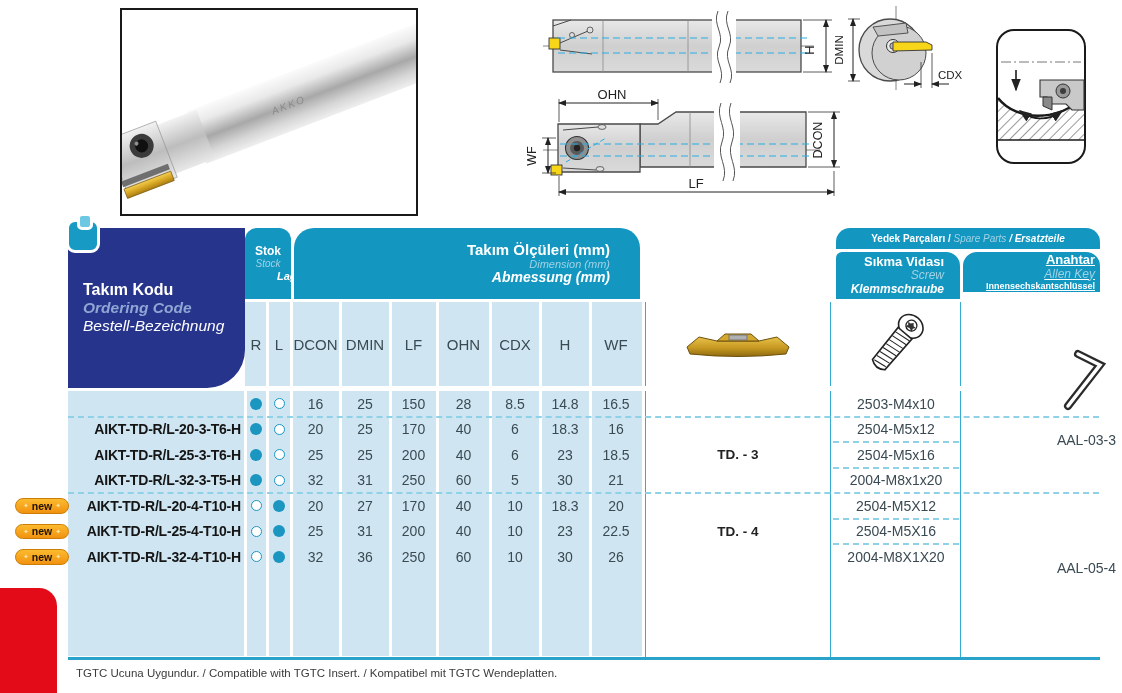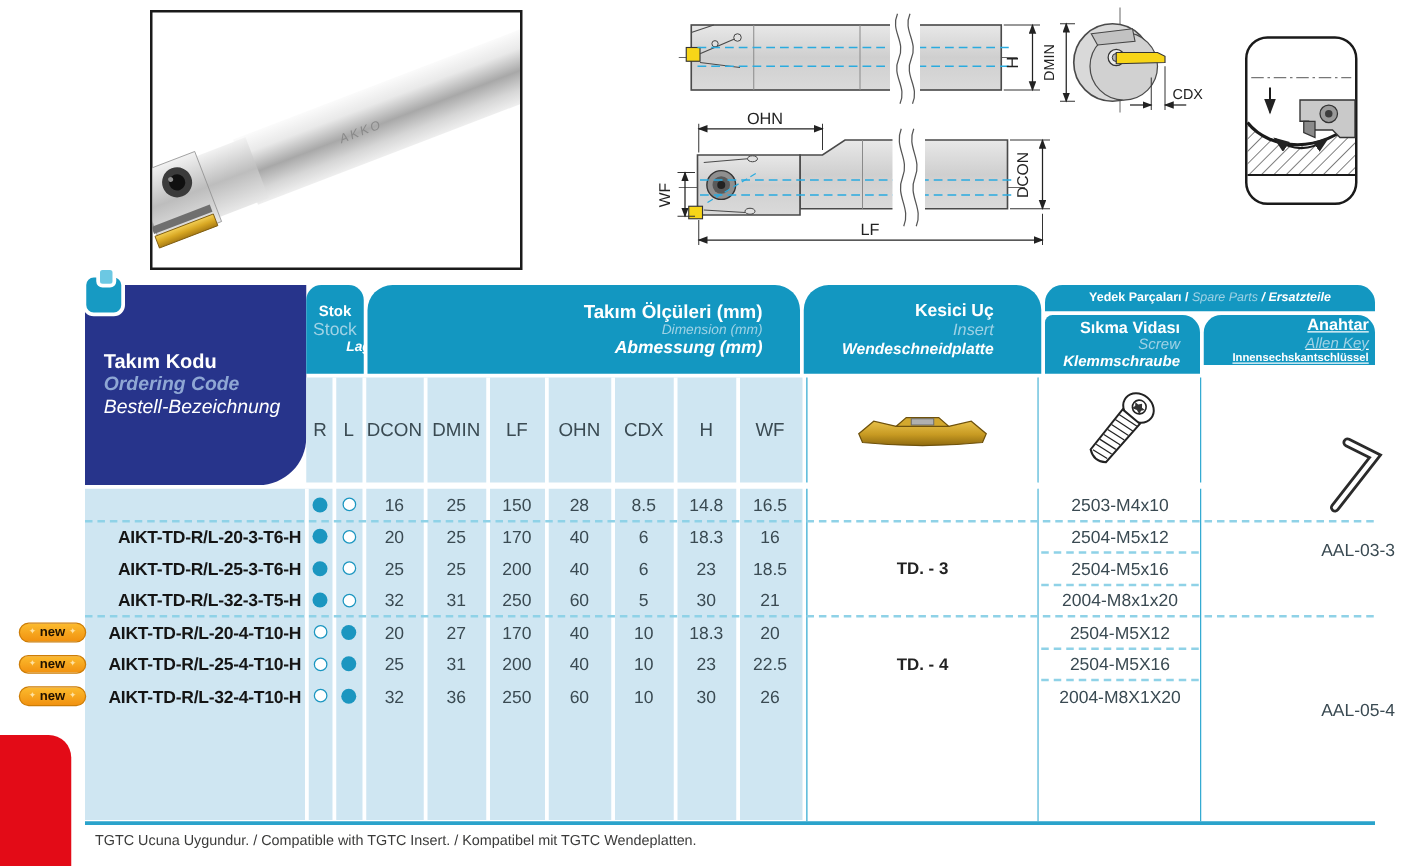--- a/index.html
+++ b/index.html
@@ -25,21 +25,21 @@
     border-radius:22px 0 38px 0;color:#fff;display:flex;flex-direction:column;justify-content:center;
     padding-left:15px;box-sizing:border-box;line-height:1.15;}
   .code-hdr .l1{font-weight:bold;font-size:16px;}
   .code-hdr .l2{font-weight:bold;font-style:italic;font-size:15.5px;color:#8fa7d4;}
   .code-hdr .l3{font-style:italic;font-size:15.5px;}
 
   .teal{background:var(--teal);color:#fff;box-sizing:border-box;}
   .th-stok{left:245px;top:228px;width:46px;height:71px;border-radius:12px 12px 0 0;
     display:flex;flex-direction:column;justify-content:center;align-items:center;line-height:1.12;}
   .th-stok .t1{font-weight:bold;font-size:12px;}
-  .th-stok .t2{font-size:14px;color:var(--hdr-gray);}
+  .th-stok .t2{font-style:italic;font-size:10px;color:var(--hdr-gray);}
   .th-stok .t3{font-weight:bold;font-style:italic;font-size:11px;margin-left:48px;}
 
   .th-dims{left:294px;top:228px;width:346px;height:71px;border-radius:20px 20px 0 0;
     display:flex;flex-direction:column;justify-content:center;align-items:flex-end;
     padding-right:30px;line-height:1.14;}
   .th-dims .t1{font-weight:bold;font-size:15px;}
   .th-dims .t2{font-style:italic;font-size:11px;color:var(--hdr-gray);}
   .th-dims .t3{font-weight:bold;font-style:italic;font-size:14px;}
 
   .th-insert{left:643px;top:228px;width:190px;height:71px;border-radius:20px 20px 0 0;
@@ -293,25 +293,20 @@
     <span class="t2">Stock</span>
     <span class="t3">Lager</span>
   </div>
 
   <div class="abs teal th-dims">
     <span class="t1">Takım Ölçüleri (mm)</span>
     <span class="t2">Dimension (mm)</span>
     <span class="t3">Abmessung (mm)</span>
   </div>
 
-  <div class="abs teal th-insert">
-    <span class="t1">Kesici Uç</span>
-    <span class="t2">Insert</span>
-    <span class="t3">Wendeschneidplatte</span>
-  </div>
 
   <div class="abs teal th-spare">
     <span class="b">Yedek Parçaları</span><span class="b"> / </span><span class="g">Spare Parts</span><span class="bi"> / </span><span class="bi">Ersatzteile</span>
   </div>
 
   <div class="abs teal th-screw">
     <span class="t1">Sıkma Vidası</span>
     <span class="t2">Screw</span>
     <span class="t3">Klemmschraube</span>
   </div>

